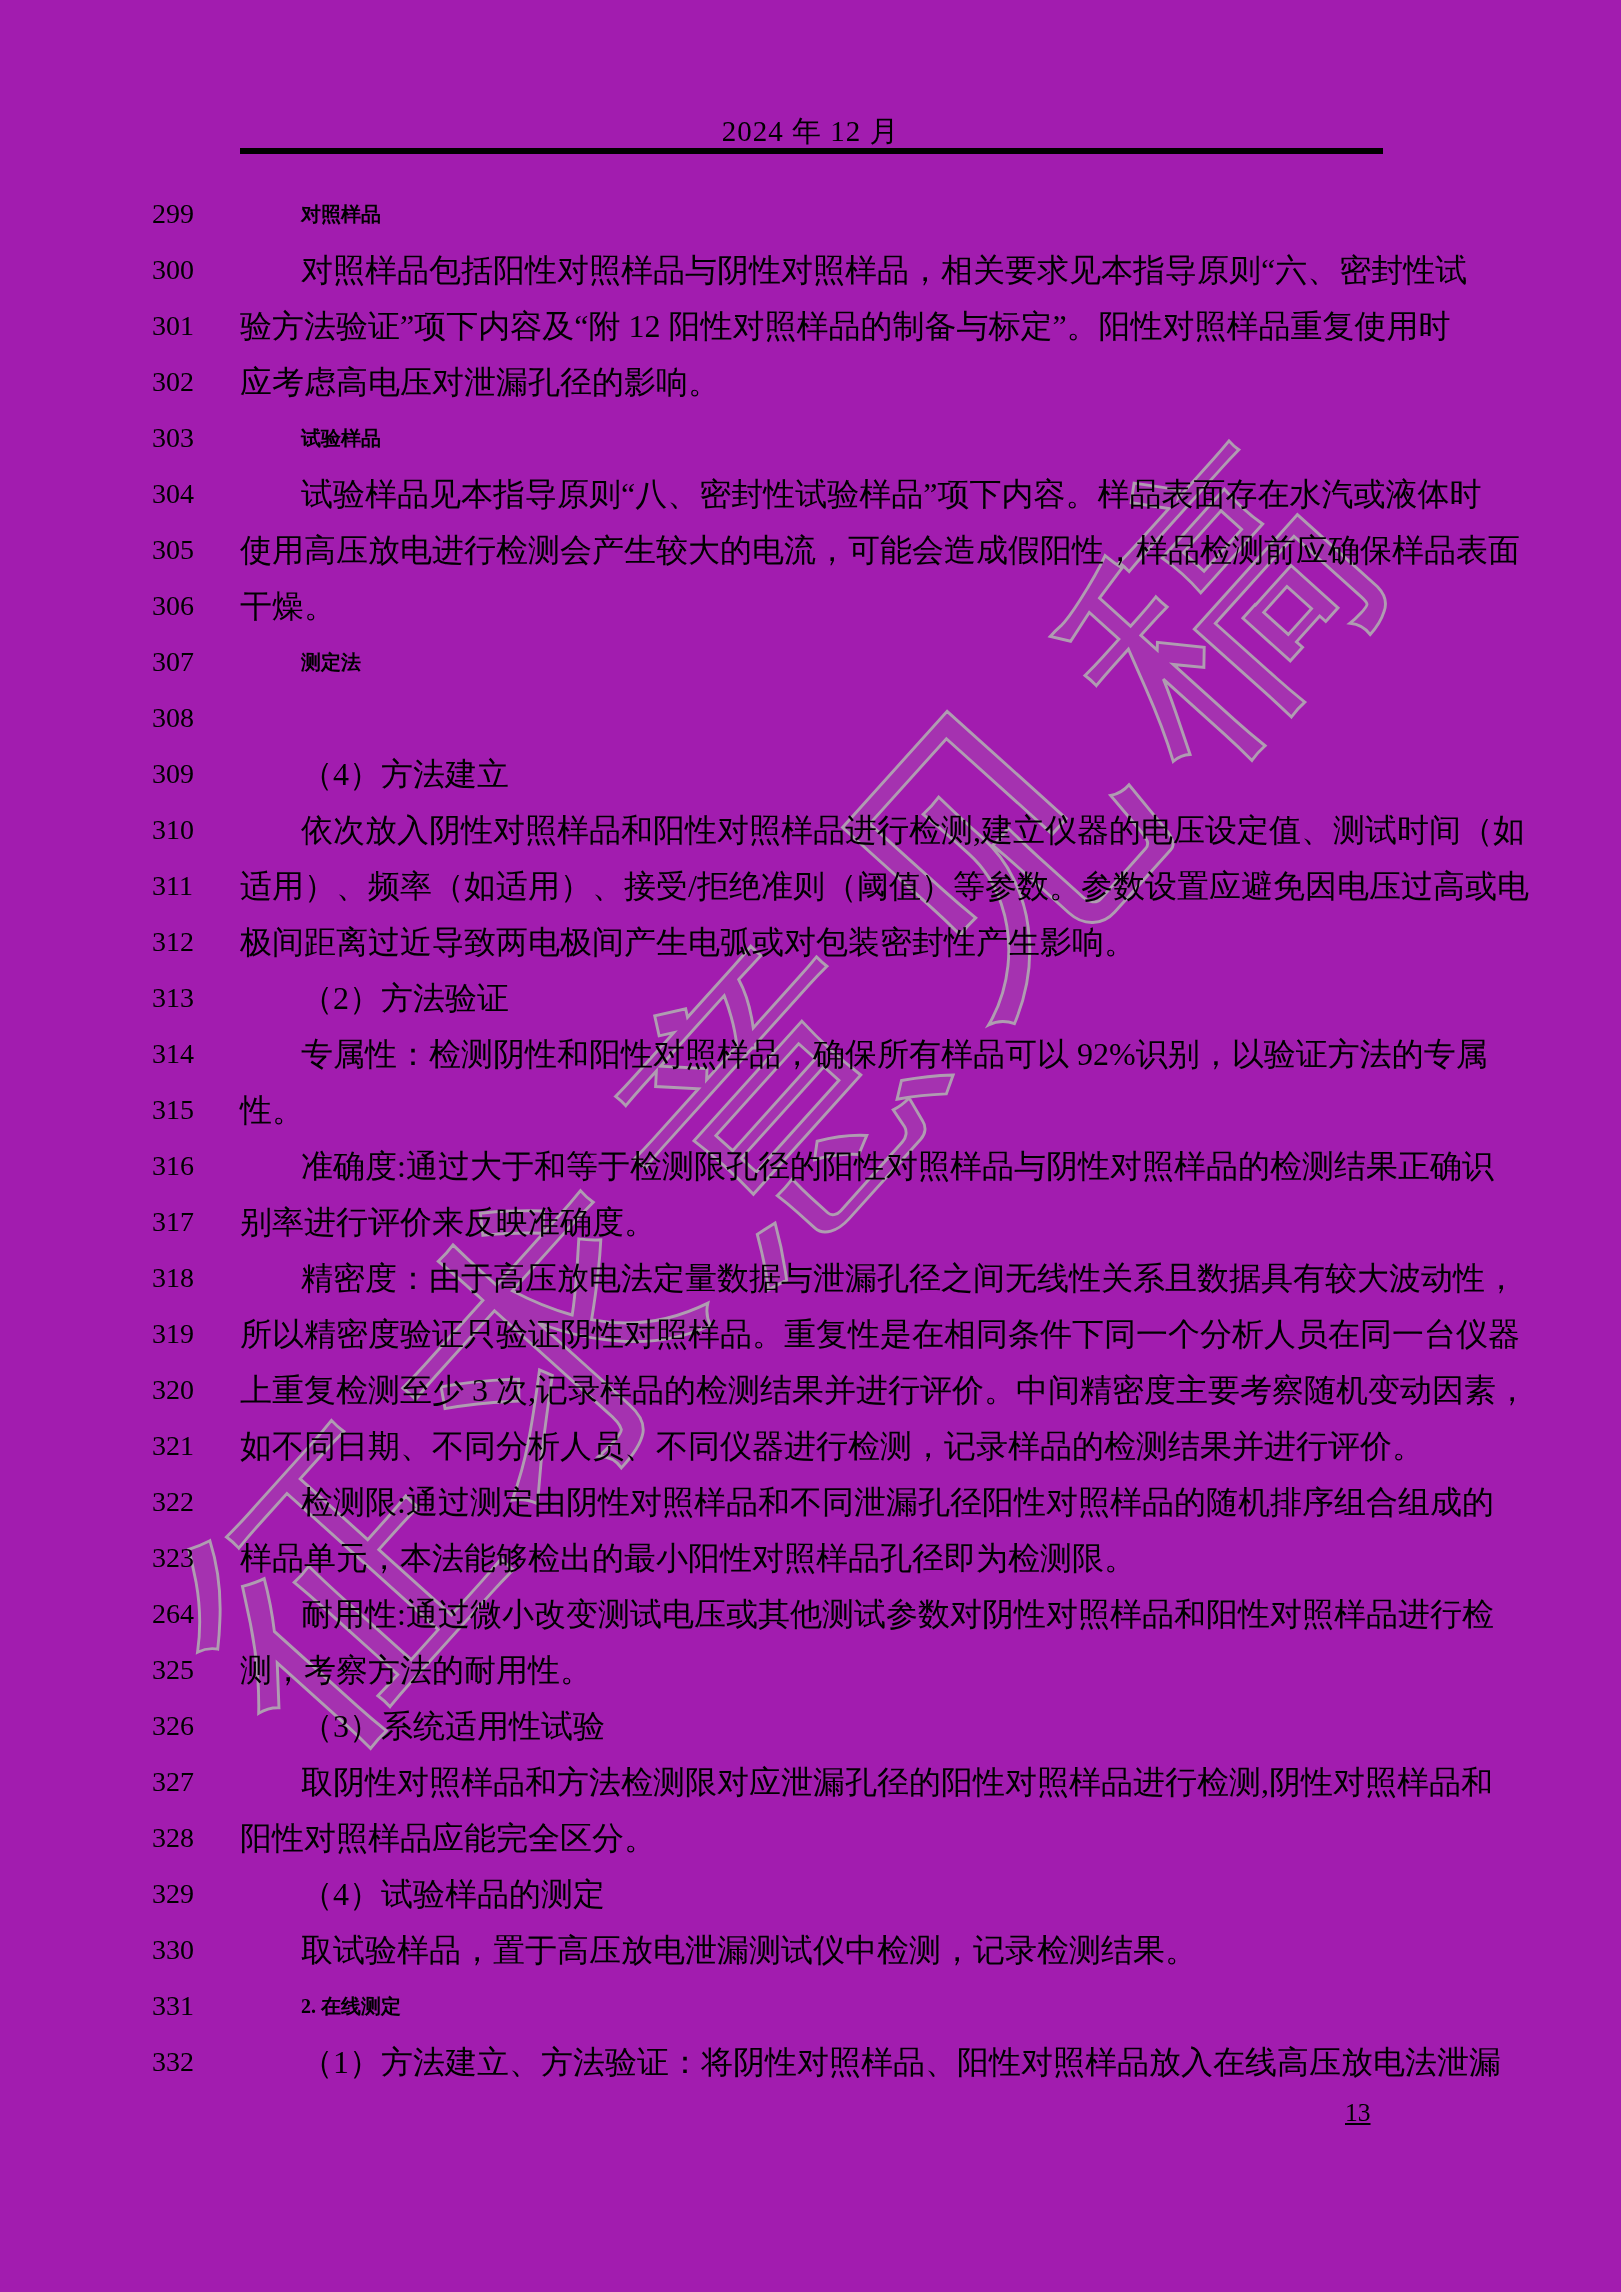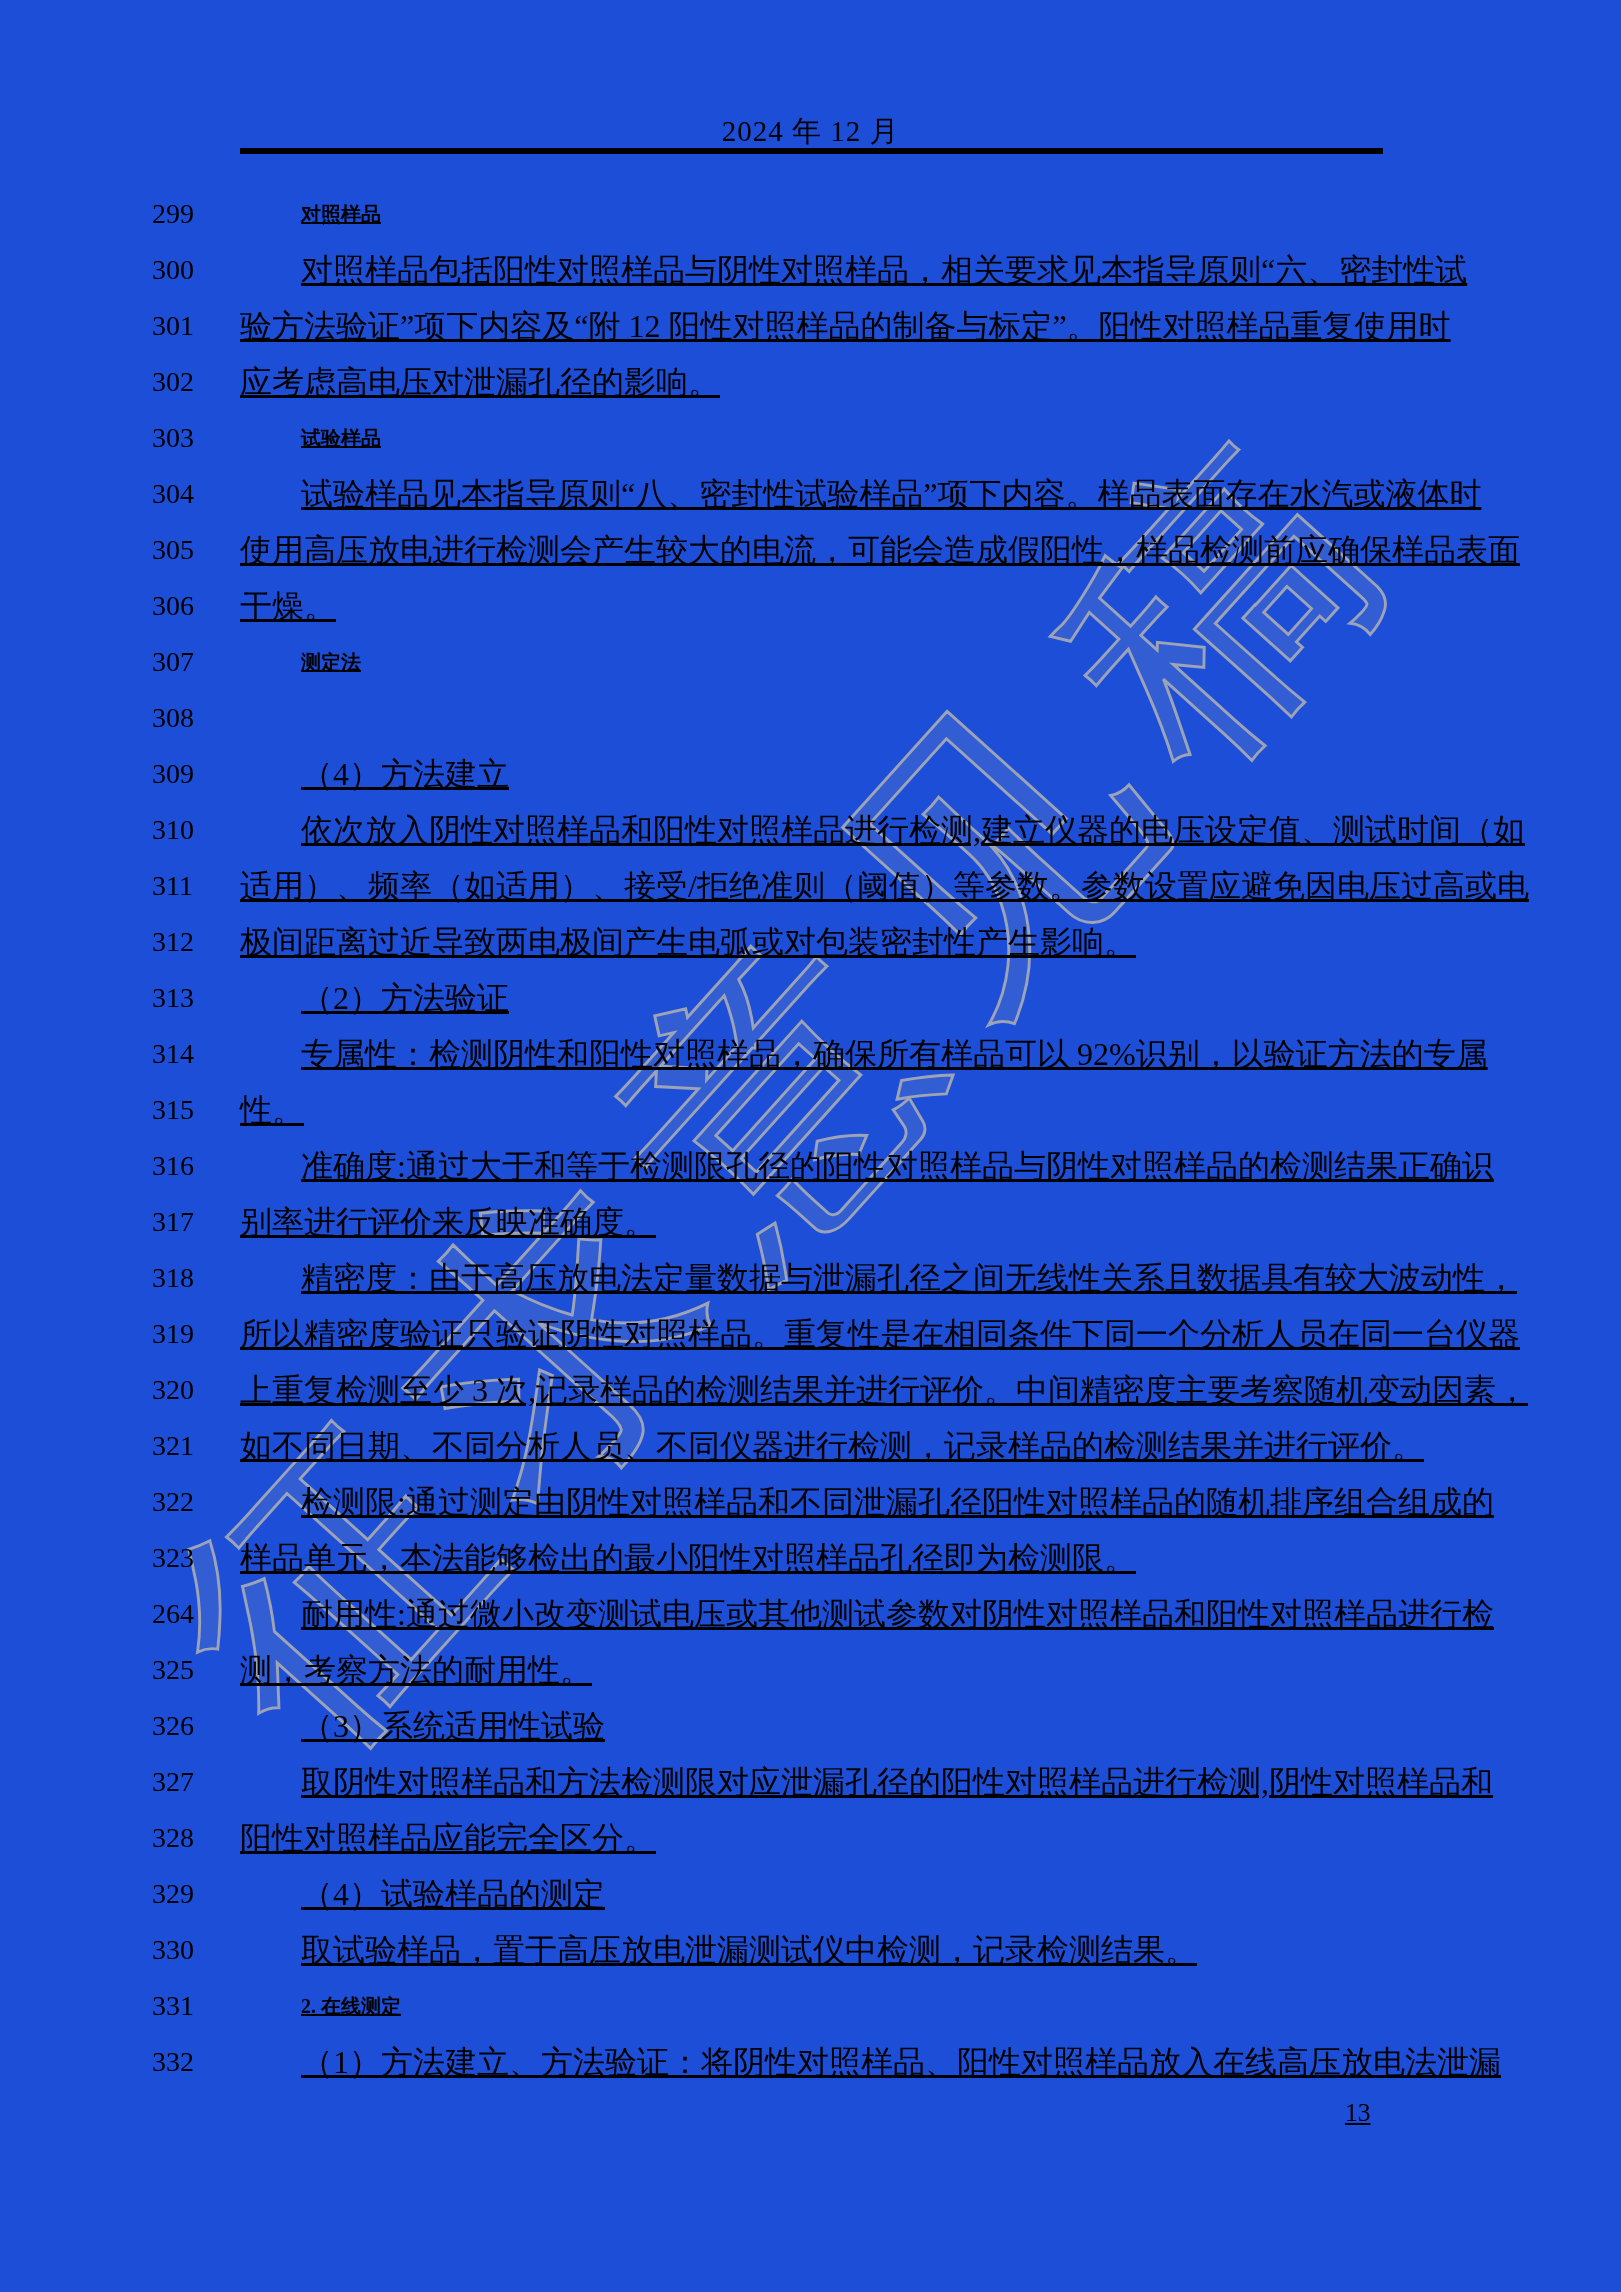--- a/index.html
+++ b/index.html
@@ -1,20 +1,20 @@
 <!DOCTYPE html>
 <html><head>
 <meta charset="utf-8">
 <style>
   html, body { margin: 0; padding: 0; background: #888; }
   #page {
     position: relative;
     width: 1621px;
     height: 2293px;
-    background: #1d4ed8;
+    background: #a21caf;
     overflow: hidden;
     font-family: "Liberation Serif", "DejaVu Serif", serif;
     color: #000000;
   }
   
   .header-date {
     position: absolute;
     top: 116px;
     left: 0;
     width: 1621px;
@@ -54,21 +54,20 @@
     top: 186px;
     left: 0;
     width: 1621px;
     z-index: 2;
   }
   .line-row {
     position: relative;
     height: 56px;
     line-height: 56px;
     white-space: nowrap;
-    text-decoration: underline;
   }
   .line-num {
     position: absolute;
     left: 152px;
     top: 0;
     font-size: 28px;
     line-height: 56px;
     color: #000;
   }
   .line-text {

